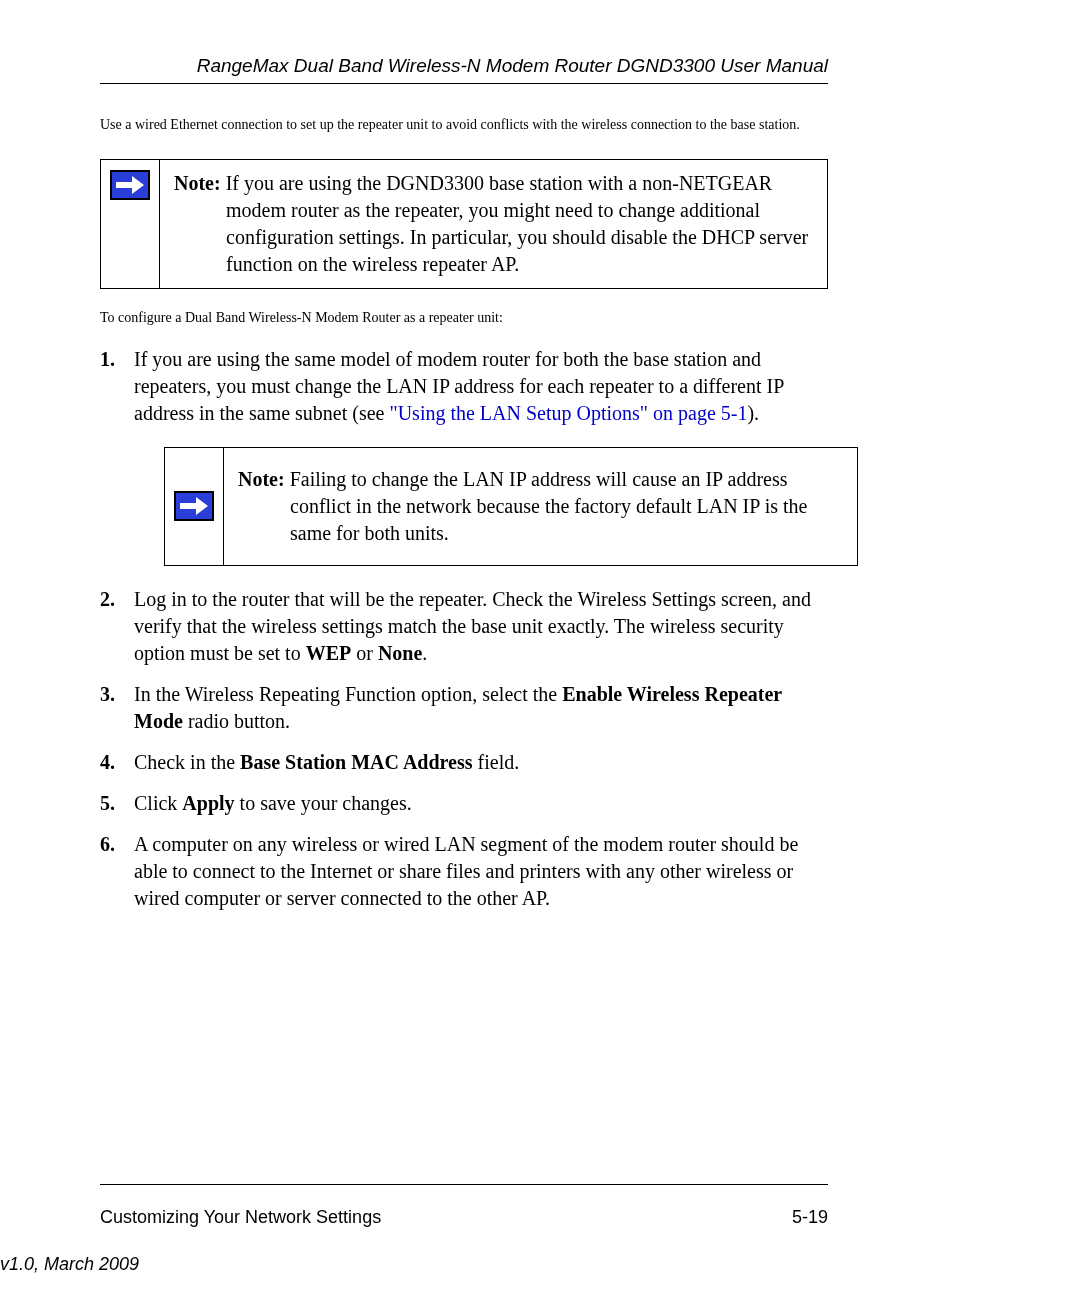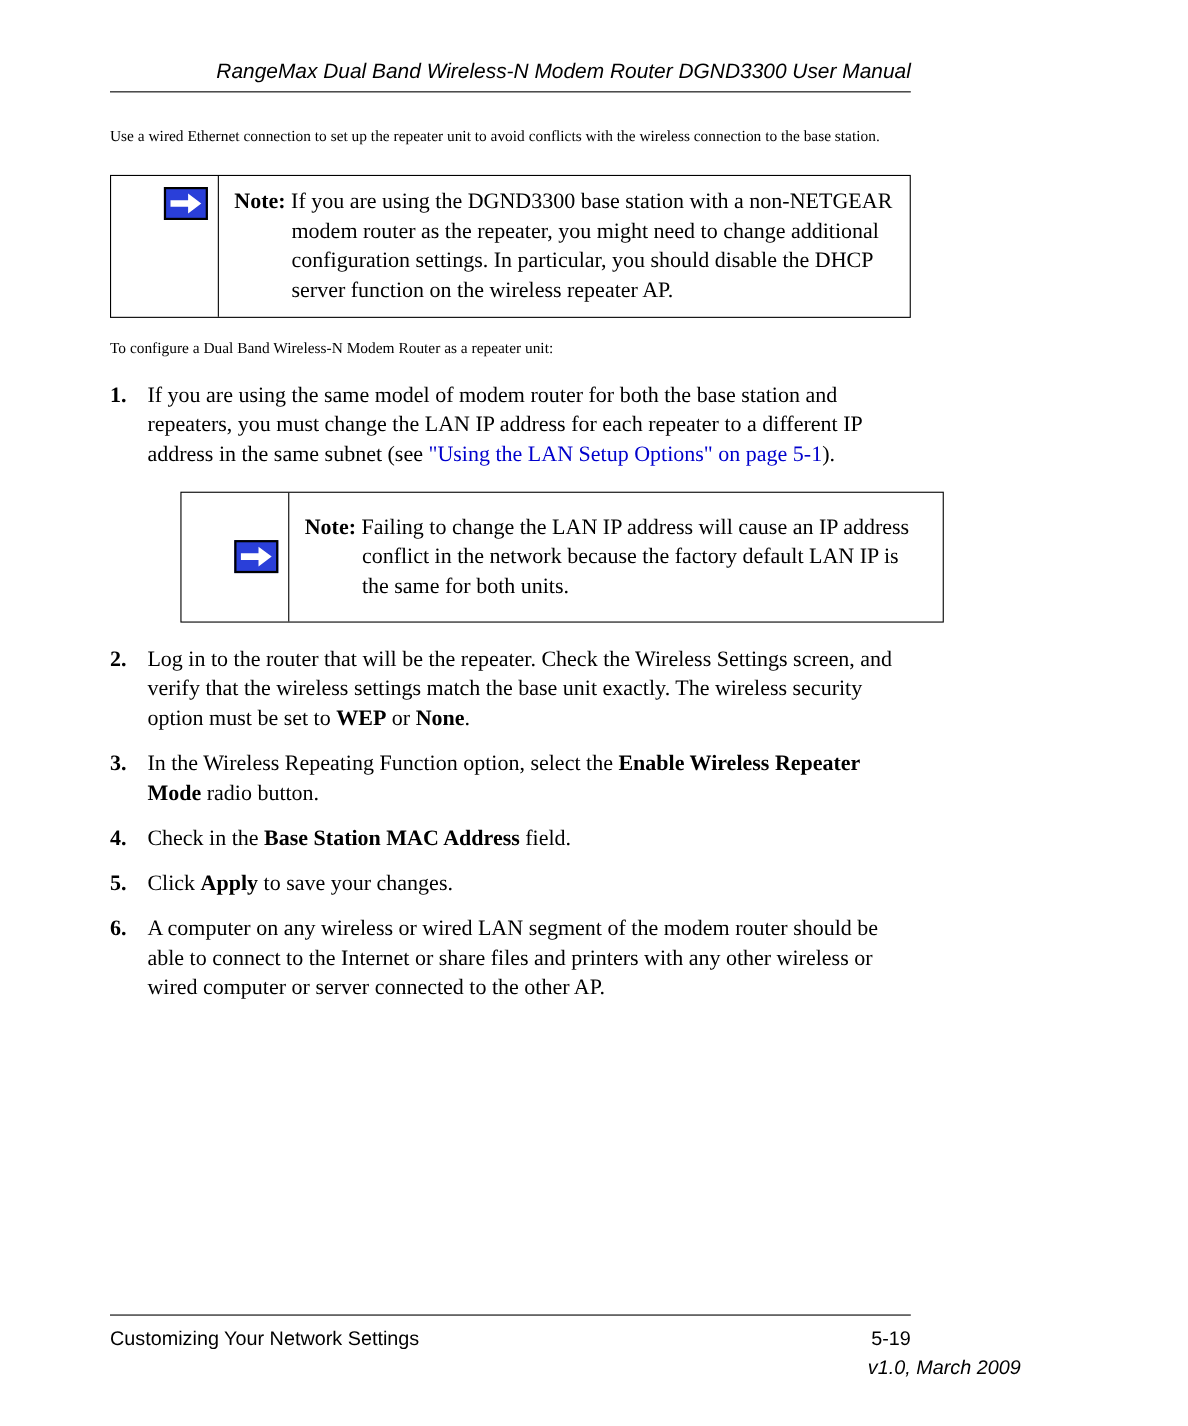--- a/index.html
+++ b/index.html
@@ -35,21 +35,20 @@
     font-size: 14px;
     line-height: 1.35;
     margin: 0 0 18px 0;
   }
   .note-box {
     border: 1.5px solid #000;
     display: flex;
     width: 100%;
     box-sizing: border-box;
     margin: 24px 0 20px 0;
-    padding-left: 39px;
   }
   .note-box .icon-cell {
     border-right: 1.5px solid #000;
     width: 58px;
     display: flex;
     align-items: flex-start;
     justify-content: center;
     padding-top: 10px;
   }
   .note-box .text-cell {
@@ -87,31 +86,31 @@
     color: #0000cc;
     text-decoration: none;
   }
   .bold { font-weight: bold; }
   .footer {
     position: absolute;
     left: 100px;
     right: 100px;
     bottom: 68px;
     border-top: 1.5px solid #000;
-    padding-top: 11px;
+    padding-top: 22px;
     font-family: Arial, Helvetica, sans-serif;
     font-size: 18px;
     display: flex;
     justify-content: space-between;
   }
   .version-line {
     position: absolute;
     left: 0; right: 0;
-    bottom: 42px;
-    text-align: right;
+    bottom: 21px;
+    text-align: left;
     font-family: Arial, Helvetica, sans-serif;
     font-style: italic;
     font-size: 18px;
   }
   .arrow-icon {
     width: 36px;
     height: 26px;
     background: #2a3fd9;
     border: 2px solid #000;
     position: relative;

